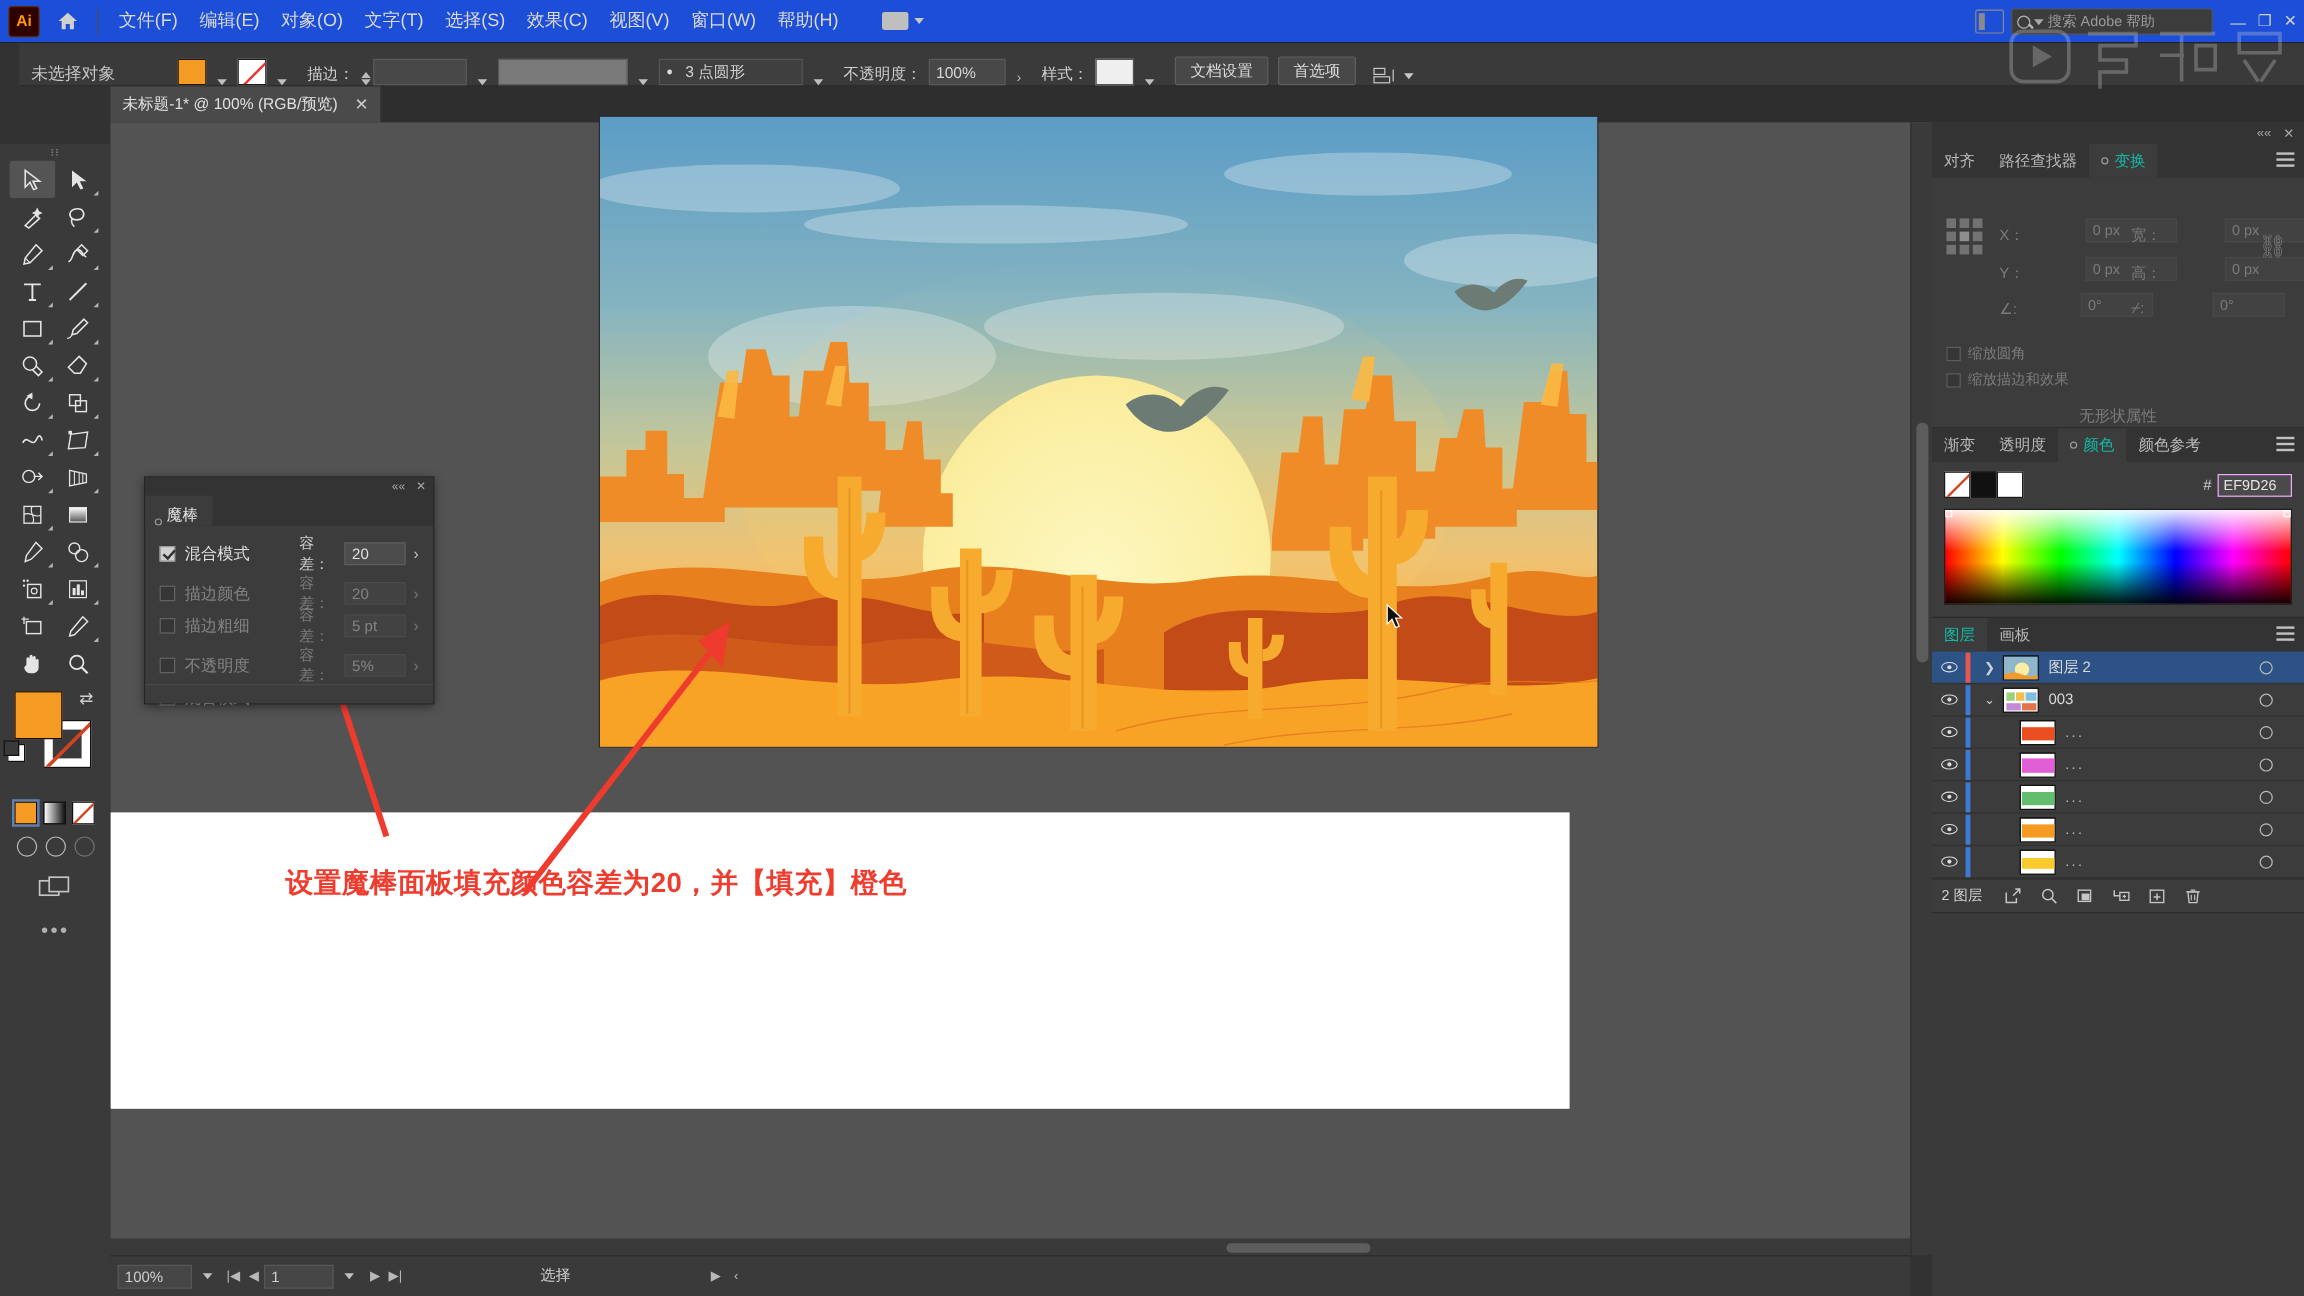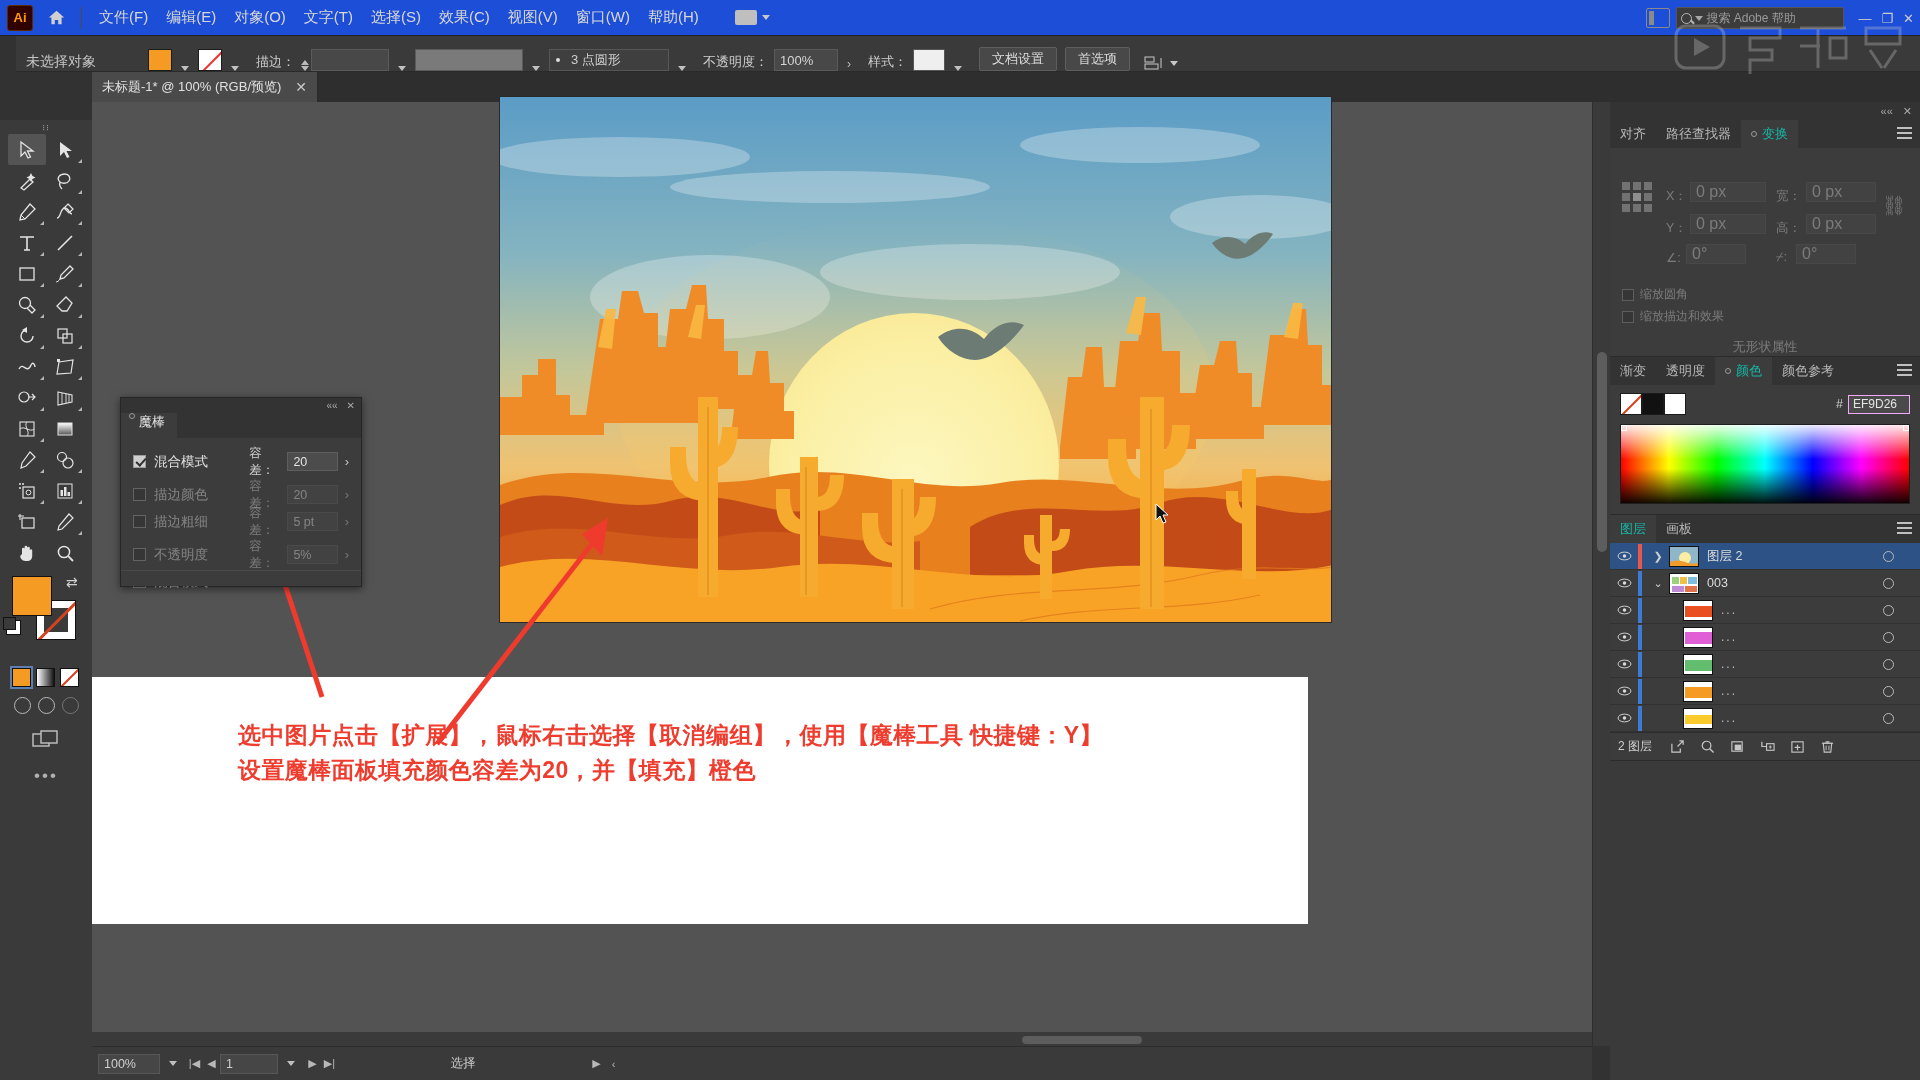--- a/index.html
+++ b/index.html
@@ -166,21 +166,21 @@
     position:absolute; left:120px; top:397px; width:242px; height:190px;
     background:#3c3c3c; border:1px solid #262626; box-shadow: 0 2px 8px rgba(0,0,0,.5);
     z-index: 40;
   }
   .wand-head {
     height:15px; background:#333; display:flex; align-items:center; justify-content:flex-end;
     padding-right:6px; gap:9px; color:#a8a8a8; font-size:10px;
   }
   .wand-tabrow { height:25px; background:#333; display:flex; align-items:center; }
   .wand-tab {
-    height:25px; padding:0 12px 0 8px; background:#3c3c3c; display:flex; align-items:flex-start;
+    height:25px; padding:0 12px 0 8px; background:#3c3c3c; display:flex; align-items:flex-end;
     gap:4px; font-size:13px; color:#e2e2e2;
   }
   .wand-dot { width:6px;height:6px;border-radius:50%;border:1px solid #9a9a9a;}
   .wand-body { padding: 10px 12px 0 12px; }
   .wrow { display:flex; align-items:center; height:27px; font-size:13.5px; }
   .wrow.dim { opacity: .42; }
   .cbx {
     width:13px; height:13px; border:1px solid #9a9a9a; background:#2f2f2f;
     margin-right:8px; position:relative; flex:none;
   }
@@ -221,21 +221,21 @@
   }
   .burger i { display:block; height:1.6px; background:#c0c0c0; }
 
   
   .xf-body { height:208px; position:relative; opacity:.42; }
   .ref-grid { position:absolute; left:12px; top:34px; width:30px; height:30px;
     display:grid; grid-template-columns:repeat(3,1fr); grid-template-rows:repeat(3,1fr); gap:3px;}
   .ref-grid span { background:#bdbdbd; }
   .ref-grid span.c { background:#fff; }
   .xf-field { position:absolute; height:20px; background:#4c4c4c; border:1px solid #5a5a5a;
-    font-size:16px; color:#cfcfcf; display:flex; align-items:center; padding-left:5px; }
+    font-size:12px; color:#cfcfcf; display:flex; align-items:center; padding-left:5px;margin-left:48px; }
   .xf-lab { position:absolute; font-size:12.5px; color:#cfcfcf; }
   .xf-link { position:absolute; right:14px; top:46px; font-size:19px; color:#c8c8c8; }
   .xf-chk { position:absolute; font-size:12px; color:#cfcfcf; display:flex; align-items:center; gap:6px;}
   .xf-chk .b { width:12px;height:12px;border:1px solid #8c8c8c;background:#2f2f2f;}
   .xf-noattr { position:absolute; width:100%; text-align:center; top:166px; font-size:13px; color:#cfcfcf;}
 
   
   .col-body { padding: 8px 10px 10px 10px; }
   .col-swatches { display:flex; align-items:center; gap:0px; }
   .cs { width:22px; height:22px; border:1px solid #1b1b1b; }
@@ -496,21 +496,20 @@
       </svg>
       
       <svg class="cursor-arrow" style="left:655px; top:406px" width="16" height="22" viewBox="0 0 16 22">
         <path d="M1 1 L1 17 L5 13 L8 20 L11 19 L8 12 L13 12 Z" fill="#111" stroke="#fff" stroke-width="1"></path>
       </svg>
     </div>
 
     <div class="white-sheet"></div>
 
     <div class="annot">
-      <div>选中图片点击【扩展】，鼠标右击选择【取消编组】，使用【魔棒工具 快捷键：Y】</div>
       <div>设置魔棒面板填充颜色容差为20，并【填充】橙色</div>
     </div>
 
     <svg class="arrow-svg" style="left:130px; top:330px; width:260px; height:270px" viewBox="0 0 260 270">
       <line x1="100" y1="265" x2="20" y2="22" stroke="#ef3b2e" stroke-width="5"></line>
       <path d="M14 2 L34 36 L6 30 Z" fill="#ef3b2e"></path>
     </svg>
     <svg class="arrow-svg" style="left:330px; top:410px; width:230px; height:240px" viewBox="0 0 230 240">
       <line x1="15" y1="232" x2="176" y2="24" stroke="#ef3b2e" stroke-width="5"></line>
       <path d="M186 6 L180 44 L160 22 Z" fill="#ef3b2e"></path>

